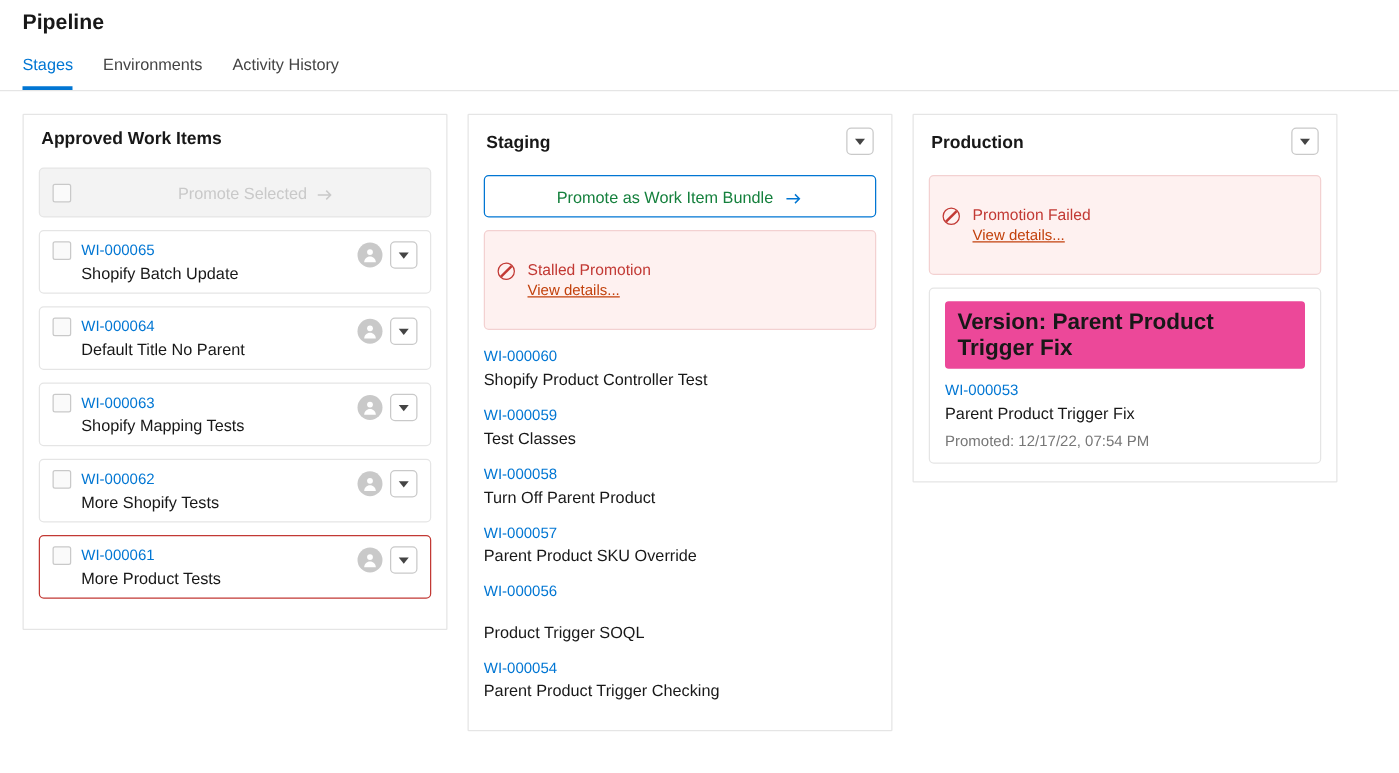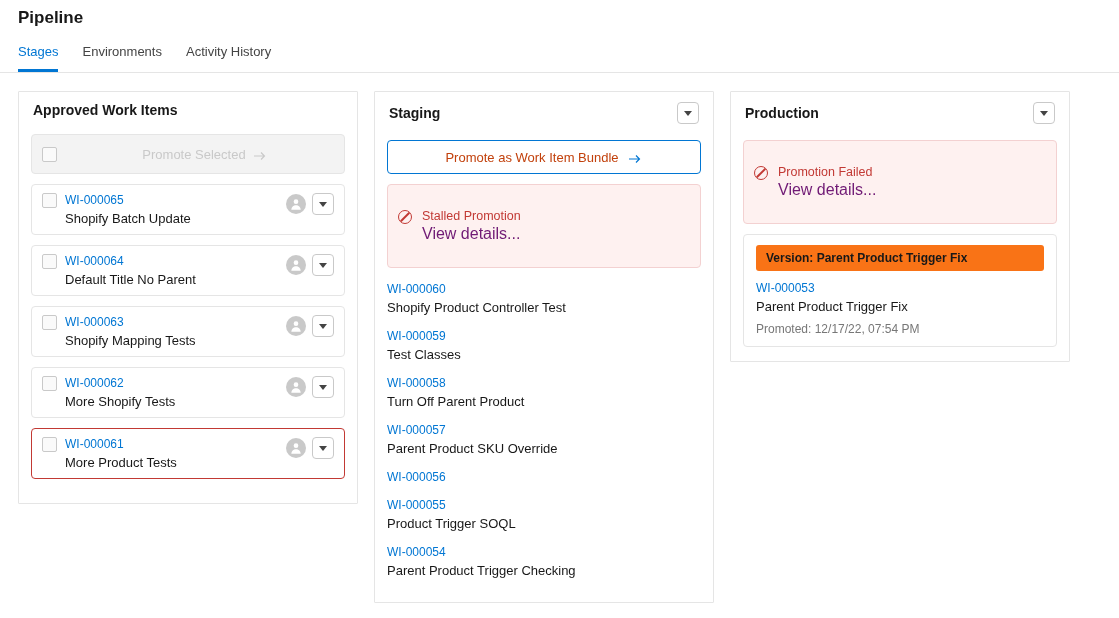--- a/index.html
+++ b/index.html
@@ -25,28 +25,28 @@
 .card { border: 1px solid #e5e5e5; border-radius: 4px; padding: 8px 10px; margin-bottom: 10px; display: flex; align-items: flex-start; gap: 8px; }
 .card.selected { border-color: #c23934; }
 .card .info { flex: 1; }
 .wi-link { color: #0176d3; font-size: 12px; cursor: pointer; }
 .wi-title { color: #181818; font-size: 13px; margin-top: 4px; }
 .card .actions { display: flex; align-items: center; gap: 6px; }
 .avatar { width: 20px; height: 20px; border-radius: 50%; background: #c9c9c9; display: flex; align-items: center; justify-content: center; }
 .avatar svg { width: 14px; height: 14px; fill: #fff; }
 .mini-menu { width: 22px; height: 22px; border: 1px solid #c9c9c9; border-radius: 4px; display: flex; align-items: center; justify-content: center; background: #fff; cursor: pointer; }
 .caret-down { width: 0; height: 0; border-left: 4px solid transparent; border-right: 4px solid transparent; border-top: 5px solid #444; }
-.bundle-btn { border: 1px solid #0176d3; color: #c2410c; border-radius: 4px; height: 34px; display: flex; align-items: center; justify-content: center; gap: 10px; cursor: pointer; font-weight: 500; margin-bottom: 10px; }
+.bundle-btn { border: 1px solid #0176d3; color: #15803d; border-radius: 4px; height: 34px; display: flex; align-items: center; justify-content: center; gap: 10px; cursor: pointer; font-weight: 500; margin-bottom: 10px; }
 .alert { border: 1px solid #f3d1d1; background: #fef1f0; border-radius: 4px; padding: 24px 10px; display: flex; gap: 10px; align-items: flex-start; margin-bottom: 10px; }
 .alert .msg { color: #c23934; font-size: 12.5px; }
-.alert .view-link { color: #701a75; font-size: 16px; cursor: pointer; margin-top: 2px; display: inline-block; }
+.alert .view-link { color: #c2410c; font-size: 12px; cursor: pointer; text-decoration: underline; margin-top: 2px; display: inline-block; }
 .stop-icon { width: 14px; height: 14px; border: 1.8px solid #c23934; border-radius: 50%; position: relative; flex-shrink: 0; margin-top: 1px; }
 .stop-icon::after { content: ""; position: absolute; width: 12px; height: 1.8px; background: #c23934; top: 50%; left: 50%; transform: translate(-50%, -50%) rotate(-45deg); }
 .simple-item { padding: 4px 0 10px; }
-.version-pill { background: #f97316; border-radius: 3px; padding: 6px 10px; margin-bottom: 10px; font-weight: 600; font-size: 12px; }
+.version-pill { background: #ec4899; border-radius: 3px; padding: 6px 10px; margin-bottom: 10px; font-weight: 600; font-size: 18px; }
 .card2 { border: 1px solid #e5e5e5; border-radius: 4px; padding: 10px 12px; }
 .promoted-text { color: #777; font-size: 12px; margin-top: 8px; }
 </style>
 </head>
 <body>
 
 <h1 class="page-title">Pipeline</h1>
 
 <div class="tabs">
   <div class="tab active">Stages</div>
@@ -209,21 +209,20 @@
             <div class="wi-title">Turn Off Parent Product</div>
           </div>
           <div class="simple-item">
             <div class="wi-link">WI-000057</div>
             <div class="wi-title">Parent Product SKU Override</div>
           </div>
           <div class="simple-item">
             <div class="wi-link">WI-000056</div>
           </div>
           <div class="simple-item">
-            <div class="wi-link">WI-000055</div>
             <div class="wi-title">Product Trigger SOQL</div>
           </div>
           <div class="simple-item">
             <div class="wi-link">WI-000054</div>
             <div class="wi-title">Parent Product Trigger Checking</div>
           </div>
         </div>
     </div>
   </div>
 

